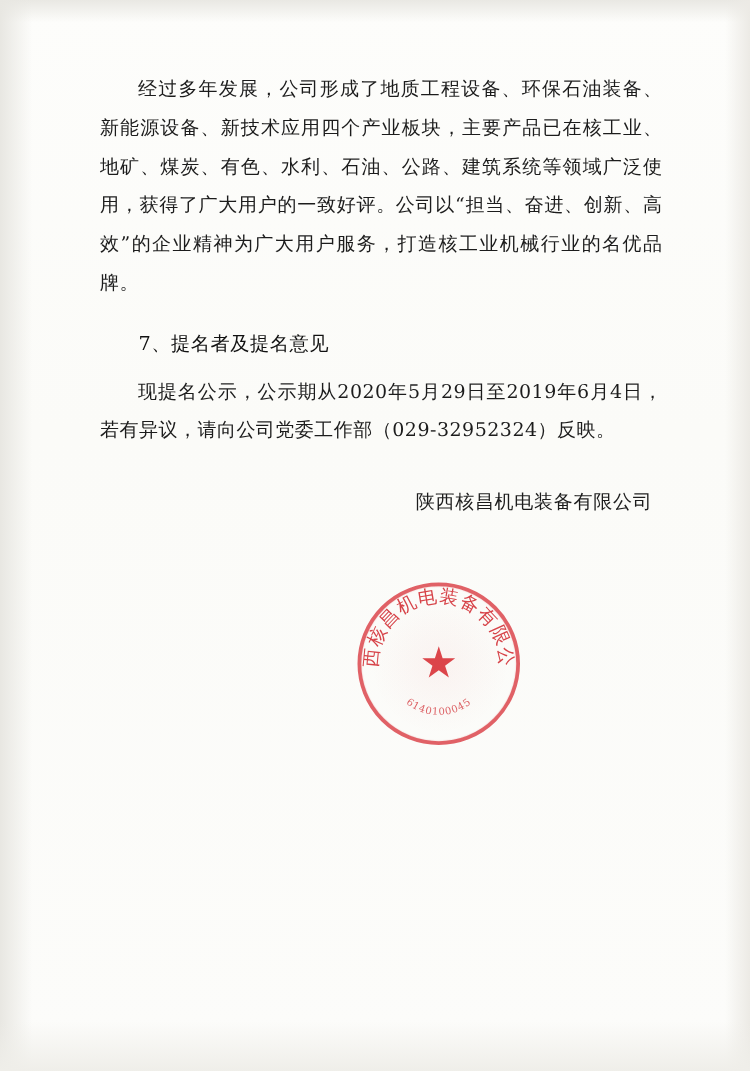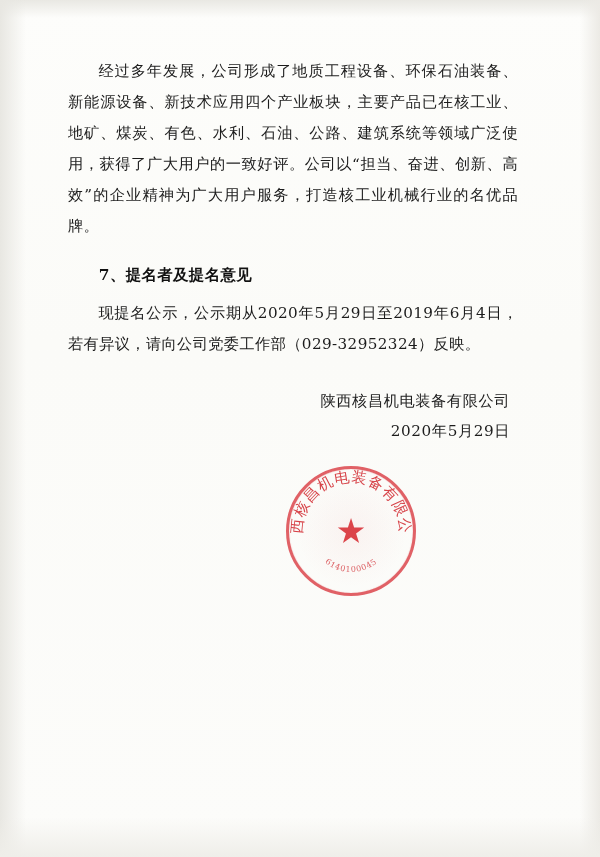--- a/index.html
+++ b/index.html
@@ -48,21 +48,21 @@
   .paper-edge-bottom {
     position: absolute;
     left: 0; right: 0; bottom: 0;
     height: 40px;
     background: linear-gradient(0deg, #efeee9 0%, rgba(255,255,255,0) 100%);
     pointer-events: none;
   }
 
   .content {
     position: absolute;
-    left: 68px;
+    left: 80px;
     top: 56px;
     width: 450px;
   }
 
   p.para {
     margin: 0 0 3px 0;
     font-size: 15.2px;
     line-height: 31px;
     color: #1c1c1c;
     text-align: justify;
@@ -74,21 +74,21 @@
   p.indent {
     text-indent: 2em;
   }
 
   .heading {
     margin: 18px 0 1px 0;
     font-size: 15.4px;
     line-height: 31px;
     color: #111111;
     text-indent: 2em;
-    font-weight: bold;
+    font-weight: normal;
     letter-spacing: 0.4px;
   }
 
   .gap-small { height: 6px; }
 
   .signature {
     margin-top: 26px;
     text-align: right;
     padding-right: 8px;
   }
@@ -164,21 +164,20 @@
 
     <p class="heading">7、提名者及提名意见</p>
 
 
     <div class="gap-small"></div>
 
     <p class="para indent">现提名公示，公示期从2020年5月29日至2019年6月4日，若有异议，请向公司党委工作部（029-32952324）反映。</p>
 
     <div class="signature">
       <div class="line">陕西核昌机电装备有限公司</div>
-      <div class="line">2020年5月29日</div>
     </div>
 
   </div>
 
   <div class="seal-smudge"></div>
 
   <div class="seal">
     <div class="ring"></div>
     <svg viewBox="0 0 130 130" xmlns="http://www.w3.org/2000/svg">
       <defs>

